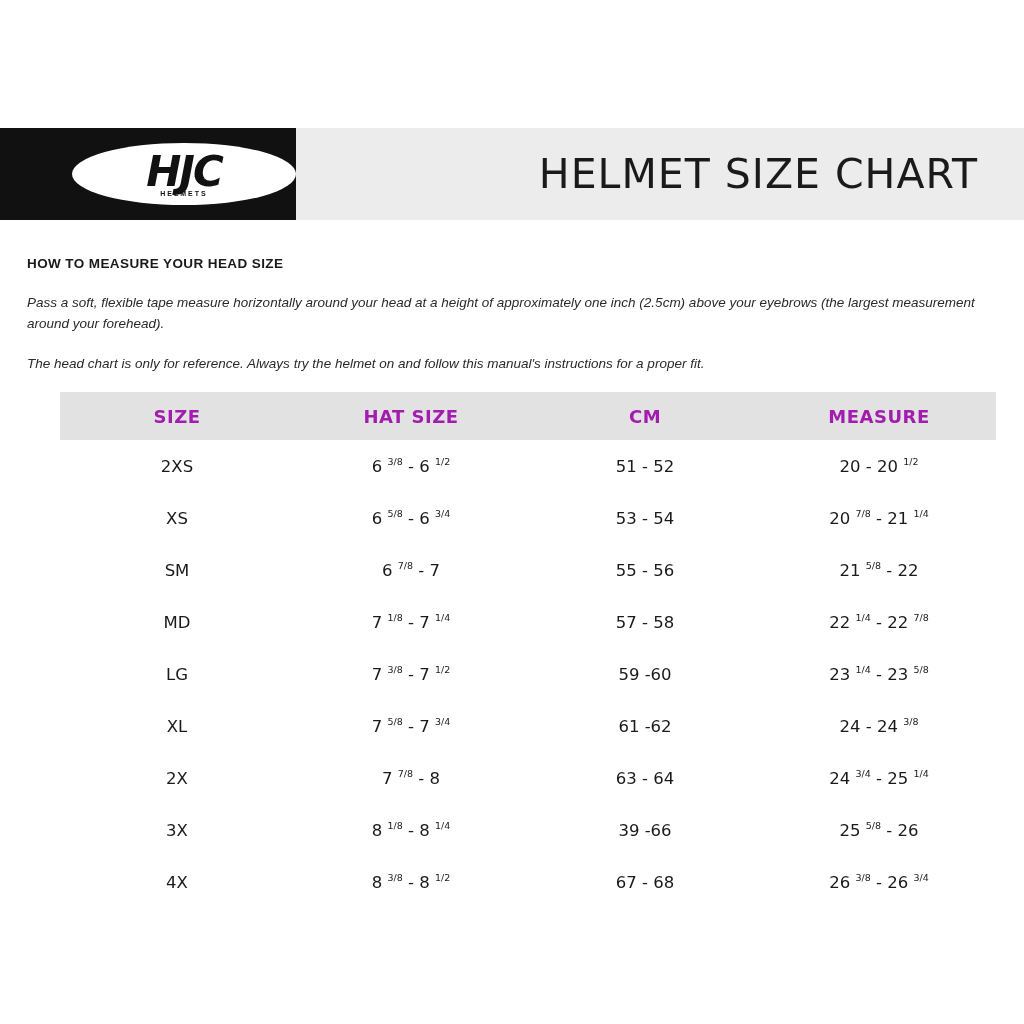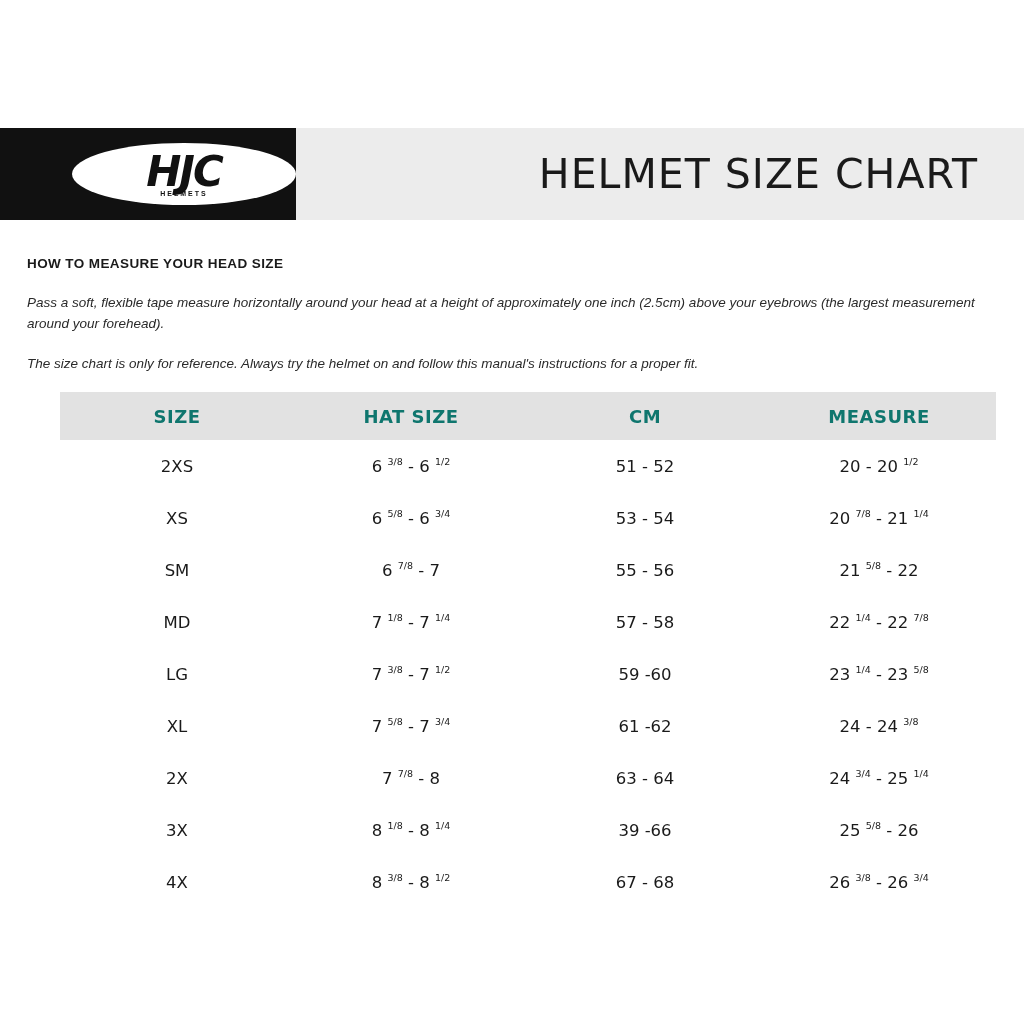--- a/index.html
+++ b/index.html
@@ -128,21 +128,21 @@
     width: 928px;
     table-layout: fixed;
   }
 
   table.size-table thead th {
     background: #e2e2e2;
     height: 46px;
     font-family: "DejaVu Sans", sans-serif;
     font-size: 18px;
     font-weight: bold;
-    color: #0f766e;
+    color: #a21caf;
     letter-spacing: 0.5px;
     text-align: center;
     vertical-align: middle;
   }
 
   table.size-table thead th.col-size { width: 232px; }
   table.size-table thead th.col-hat  { width: 232px; }
   table.size-table thead th.col-cm   { width: 232px; }
   table.size-table thead th.col-in   { width: 232px; }
 
@@ -175,21 +175,21 @@
       </div>
     </div>
     <div class="title-block">
       <div class="title-text">HELMET SIZE CHART</div>
     </div>
   </div>
 
   <div class="intro">
     <p class="intro-heading">HOW TO MEASURE YOUR HEAD SIZE</p>
     <p class="intro-p">Pass a soft, flexible tape measure horizontally around your head at a height of approximately one inch (2.5cm) above your eyebrows (the largest measurement around your forehead).</p>
-    <p class="intro-p">The size chart is only for reference. Always try the helmet on and follow this manual's instructions for a proper fit.</p>
+    <p class="intro-p">The head chart is only for reference. Always try the helmet on and follow this manual's instructions for a proper fit.</p>
   </div>
 
   <div class="table-wrap">
     <table class="size-table">
       <thead>
         <tr>
           <th class="col-size">SIZE</th>
           <th class="col-hat">HAT SIZE</th>
           <th class="col-cm">CM</th>
           <th class="col-in">MEASURE</th>

